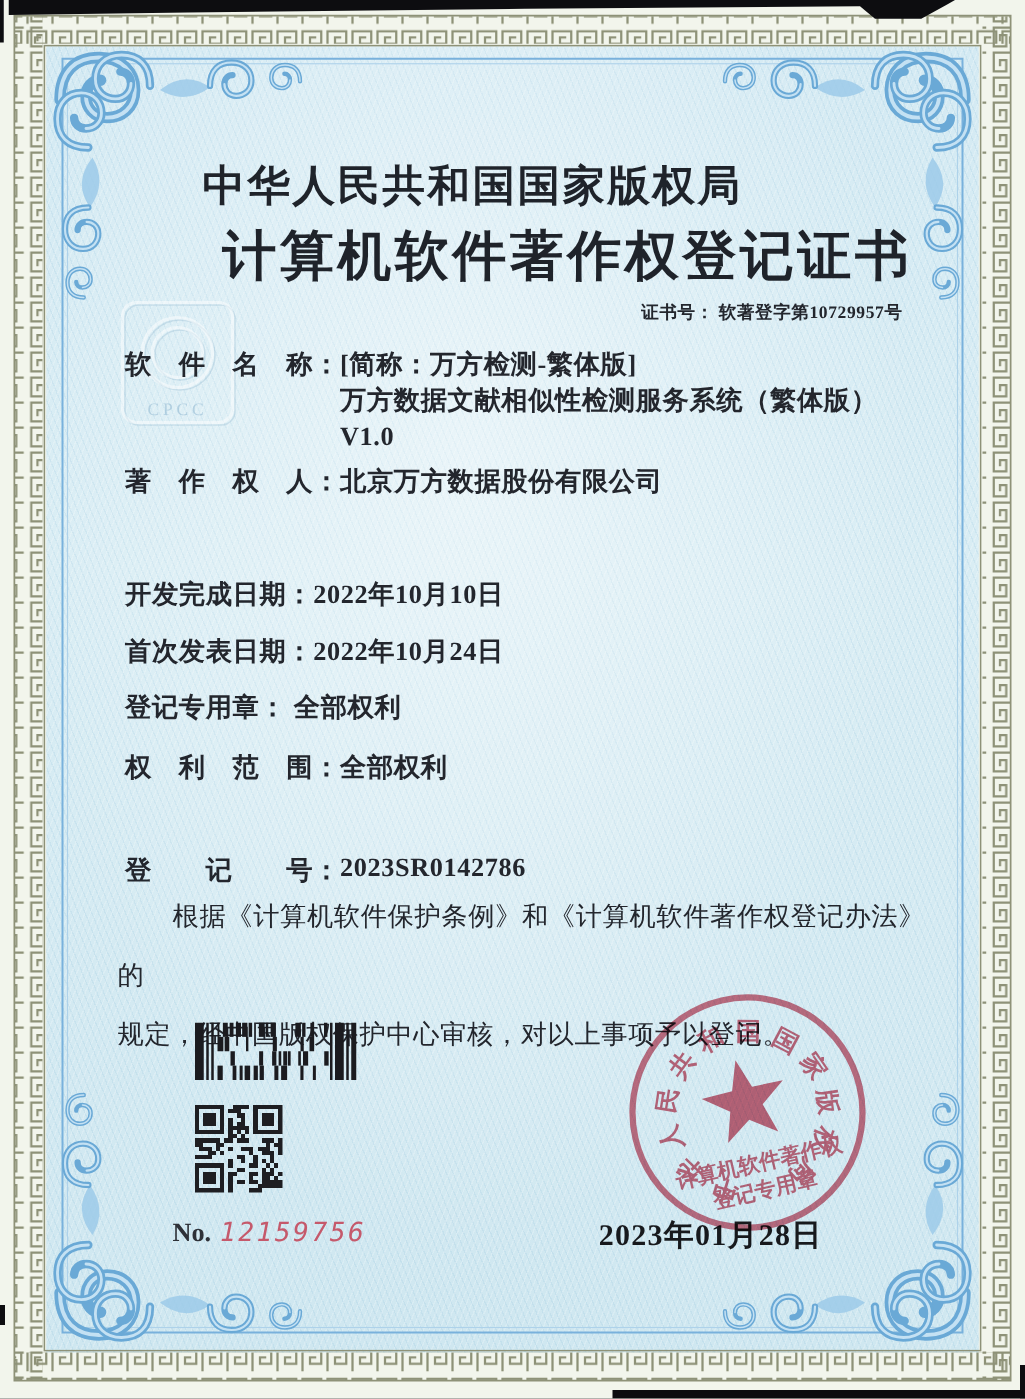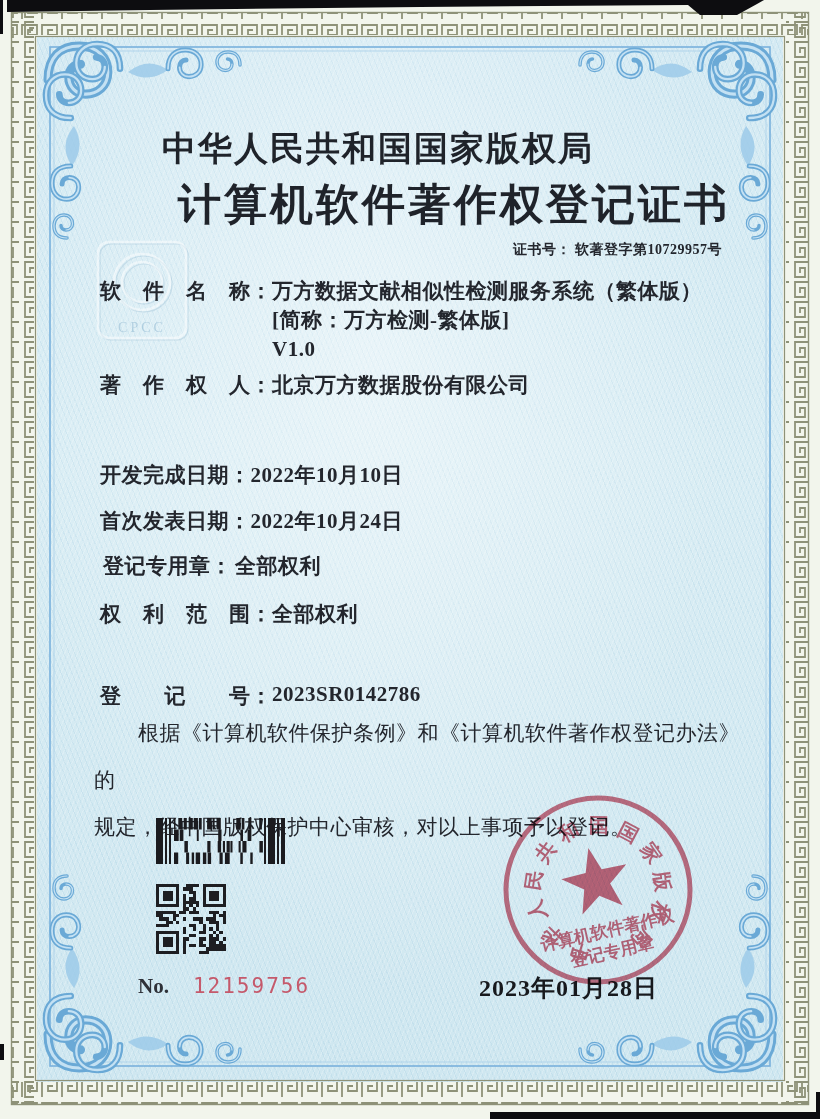--- a/index.html
+++ b/index.html
@@ -17,29 +17,29 @@
       linear-gradient(180deg,#d4eaf3,#d9edf4 40%,#cfe7f0);
   }
   svg.layer{position:absolute;left:0;top:0;width:820px;height:1119px;}
   .content{position:absolute;left:0;top:0;width:820px;height:1119px;z-index:3;color:#23262d;}
   .authority{position:absolute;top:126px;left:0;width:756px;text-align:center;
     font-size:34px;font-weight:700;letter-spacing:2px;color:#1f232a;}
   .cert-title{position:absolute;top:176px;left:0;width:820px;text-align:center;
     font-size:43px;font-weight:700;letter-spacing:3px;color:#1f232a;padding-left:44px;}
   .cert-no{position:absolute;top:241px;right:98px;font-size:14px;font-weight:700;color:#23262d;letter-spacing:0.5px;}
   .frow{position:absolute;left:100px;font-size:21px;font-weight:700;letter-spacing:0.5px;white-space:nowrap;}
-  .flabel{display:inline-block;min-width:135px;text-align:center;}
+  .flabel{display:inline-block;min-width:135px;}
   .fvalue{display:inline-block;vertical-align:top;}
   .vline{line-height:29px;}
   .statement{position:absolute;left:94px;top:710px;width:650px;font-size:21px;
     font-weight:400;line-height:47px;letter-spacing:0.5px;color:#23262d;}
   .statement .l1{text-indent:44px;}
   .no-line{position:absolute;left:138px;top:974px;font-size:21px;color:#2e3138;font-weight:600;}
   .no-line .no-num{font-family:"DejaVu Sans Mono","Liberation Mono",monospace;
-    color:#c5596b;letter-spacing:2px;margin-left:24px;font-weight:400;}
+    color:#c5596b;letter-spacing:2px;margin-left:7px;font-weight:400;font-style:italic;}
   .issue-date{position:absolute;left:479px;top:972px;font-size:24px;font-weight:700;
     letter-spacing:1px;color:#17191d;}
   .barcode-box{position:absolute;left:156px;top:818px;width:140px;height:46px;}
   .qr-box{position:absolute;left:156px;top:884px;width:70px;height:70px;}
   .seal-box{position:absolute;left:492px;top:784px;width:212px;height:212px;z-index:4;
     transform:rotate(-13deg);mix-blend-mode:multiply;opacity:0.9;}
   .seal-box text{font-family:"Liberation Serif","DejaVu Serif",serif;}
   .wm{position:absolute;left:92px;top:238px;width:112px;height:118px;z-index:1;}
 </style>
 </head>
@@ -122,21 +122,21 @@
 
   <div class="content">
     <div class="authority">中华人民共和国国家版权局</div>
     <div class="cert-title">计算机软件著作权登记证书</div>
     <div class="cert-no">
       <span>证书号：</span>
       <span>软著登字第10729957号</span>
     </div>
 
     <div class="frow" style="top:277px">
-      <span class="flabel">软　件　名　称：</span><span class="fvalue"><span class="vline" style="display:block">万方数据文献相似性检测服务系统（繁体版）</span><span class="vline" style="display:block">[简称：万方检测-繁体版]</span><span class="vline" style="display:block">V1.0</span></span>
+      <span class="flabel">软　件　名　称：</span><span class="fvalue"><span class="vline" style="display:block">[简称：万方检测-繁体版]</span><span class="vline" style="display:block">万方数据文献相似性检测服务系统（繁体版）</span><span class="vline" style="display:block">V1.0</span></span>
     </div>
 
     <div class="frow" style="top:371px">
       <span class="flabel">著　作　权　人：</span><span class="fvalue">北京万方数据股份有限公司</span>
     </div>
 
     <div class="frow" style="top:461px">
       <span class="flabel">开发完成日期：</span><span class="fvalue">2022年10月10日</span>
     </div>
 

